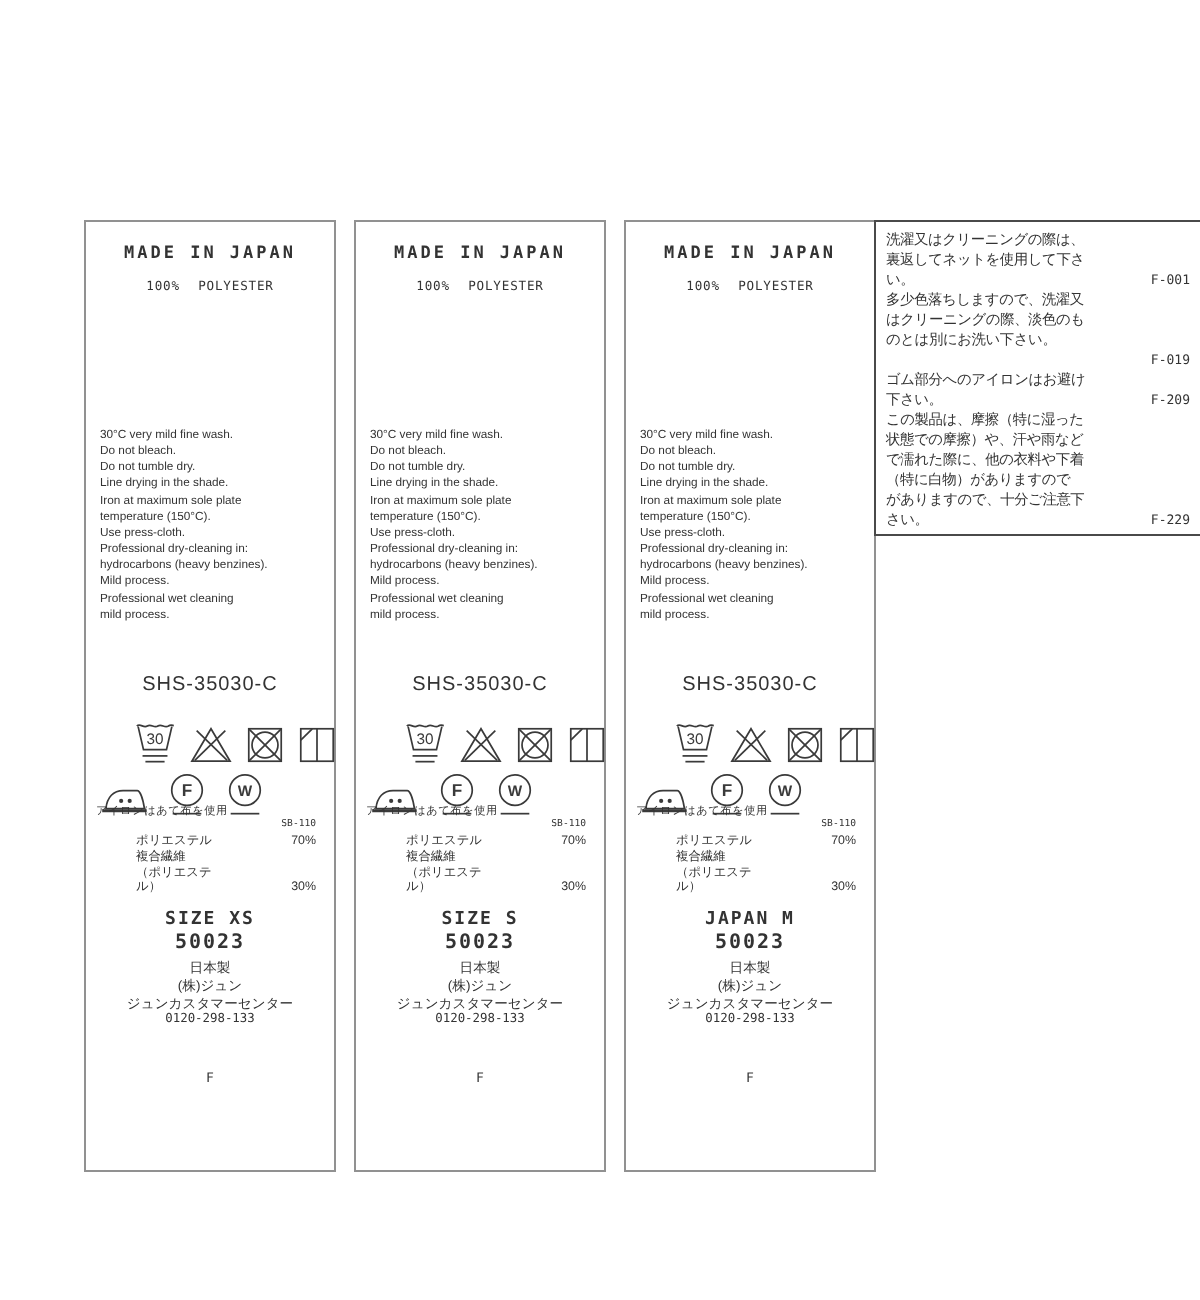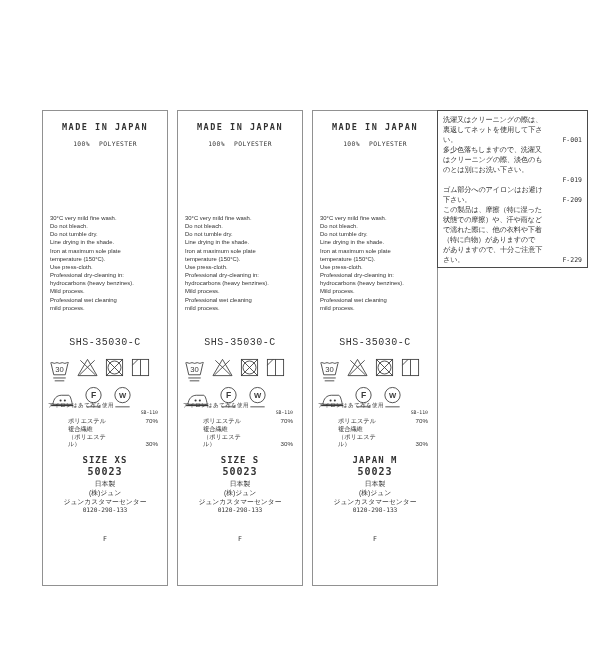--- a/index.html
+++ b/index.html
@@ -10,43 +10,43 @@
               box-sizing:border-box;background:#fff;}
   .care-label *{box-sizing:border-box;}
   .abs{position:absolute;}
   .ctr{width:100%;text-align:center;}
   .made-in{top:11px;font-family:"DejaVu Sans Mono",monospace;font-weight:bold;
            font-size:8.5px;letter-spacing:1.5px;}
   .material{top:29px;font-family:"DejaVu Sans Mono",monospace;font-size:6.3px;
             letter-spacing:.4px;word-spacing:5px;}
   .care-text{top:103px;left:7px;right:1px;font-size:5.9px;line-height:8.15px;
              white-space:pre-line;letter-spacing:0;}
-  .prod-code{top:226px;font-family:Liberation Mono, monospace;font-size:10px;
+  .prod-code{top:226px;font-family:Liberation Sans, sans-serif;font-size:10px;
              letter-spacing:.5px;}
-  .sym-row1{top:246px;left:5px;display:flex;gap:5px;align-items:flex-start;}
+  .sym-row1{top:246px;left:23px;display:flex;gap:5px;align-items:flex-end;}
   .sym-row2{top:274px;left:6px;display:flex;gap:8px;align-items:flex-end;}
   .sym-row1 svg,.sym-row2 svg{display:block;}
   svg .ln{fill:none;stroke:#3a3a3a;stroke-width:.9;}
   svg .thk{stroke:#3a3a3a;stroke-width:1.6;}
   svg .dot{fill:#3a3a3a;stroke:none;}
   svg text{fill:#3a3a3a;font-family:"Liberation Sans",sans-serif;}
   .iron-note{top:291px;left:5px;font-size:5.6px;letter-spacing:.3px;}
   .sb-code{top:299px;right:9px;font-size:4.8px;font-family:"DejaVu Sans Mono",monospace;}
   .comp{top:306px;left:25px;right:9px;font-size:6.2px;line-height:7.8px;}
   .comp-row{display:flex;justify-content:space-between;}
   .size-label{top:344px;font-family:"DejaVu Sans Mono",monospace;font-weight:bold;
               font-size:9px;letter-spacing:1px;}
   .item-code{top:355px;font-family:"DejaVu Sans Mono",monospace;font-weight:bold;
              font-size:10px;letter-spacing:1px;}
   .country{top:368px;font-size:6.8px;}
   .company{top:377px;font-size:6.8px;}
   .center-name{top:386px;font-size:6.8px;}
   .phone{top:395px;font-family:"DejaVu Sans Mono",monospace;font-size:6.2px;}
   .footer-f{top:424px;font-family:"DejaVu Sans Mono",monospace;font-size:6.5px;}
-  .info-box{position:absolute;left:437px;top:110px;width:151px;height:158px;
+  .info-box{position:absolute;left:437px;top:110px;width:164px;height:158px;
             border:1.3px solid #4a4a4a;padding:4px 5px;box-sizing:border-box;background:#fff;}
   .info-line{display:flex;align-items:baseline;font-size:7.2px;line-height:10px;
              letter-spacing:-0.2px;}
   .info-line .code{margin-left:auto;font-family:"DejaVu Sans Mono",monospace;
                    font-size:6.5px;letter-spacing:0;}
 </style>
 </head>
 <body>
 
 <div class="sheet">

